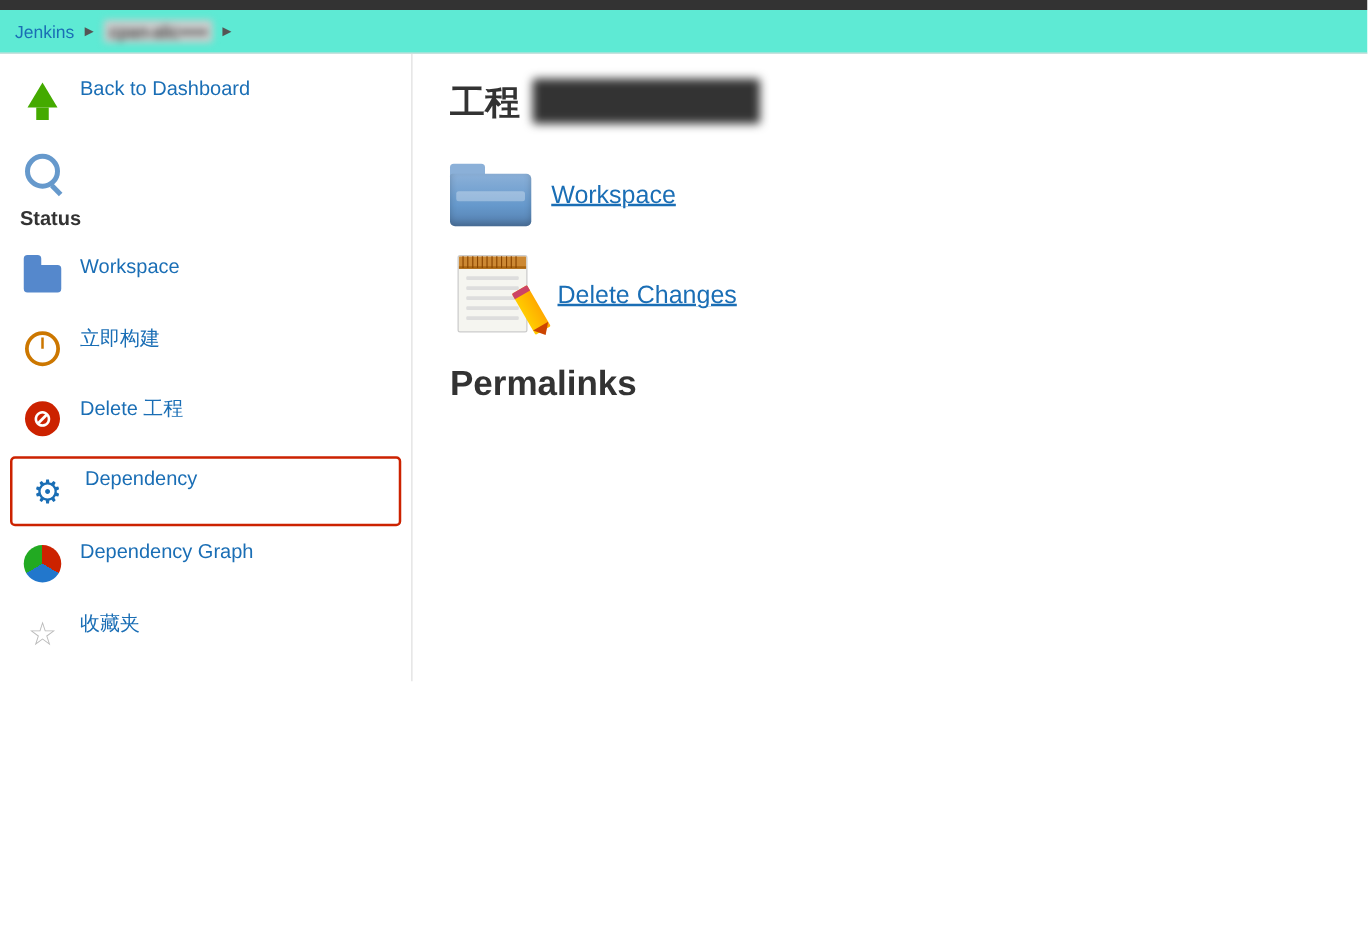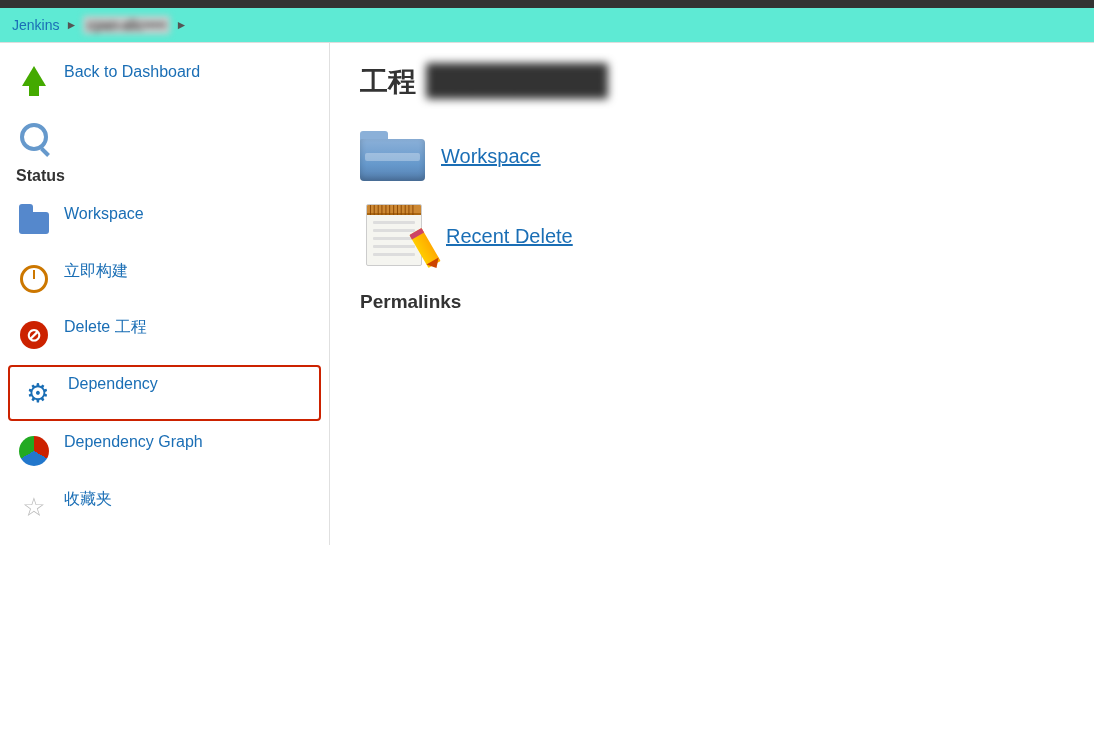--- a/index.html
+++ b/index.html
@@ -119,21 +119,21 @@
       justify-content: center;
     }
     .content-link-text {
       font-size: 20px;
       color: #1a6eb5;
       text-decoration: underline;
       cursor: pointer;
     }
 
     #permalinks-title {
-      font-size: 19px;
+      font-size: 28px;
       font-weight: bold;
       color: #333;
       margin-top: 10px;
     }
 
     
     .arrow-up-icon {
       width: 30px;
       height: 30px;
       position: relative;
@@ -497,20 +497,20 @@
               <div class="note-line"></div>
               <div class="note-line"></div>
             </div>
           </div>
           <div class="pencil">
             <div class="pencil-eraser"></div>
             <div class="pencil-tip"></div>
           </div>
         </div>
       </div>
-      <span class="content-link-text">Recent Delete</span>
+      <span class="content-link-text">Delete Changes</span>
     </div>
 
     <div id="permalinks-title">Permalinks</div>
 
   </main>
 
 </div>
 
 </body></html>

